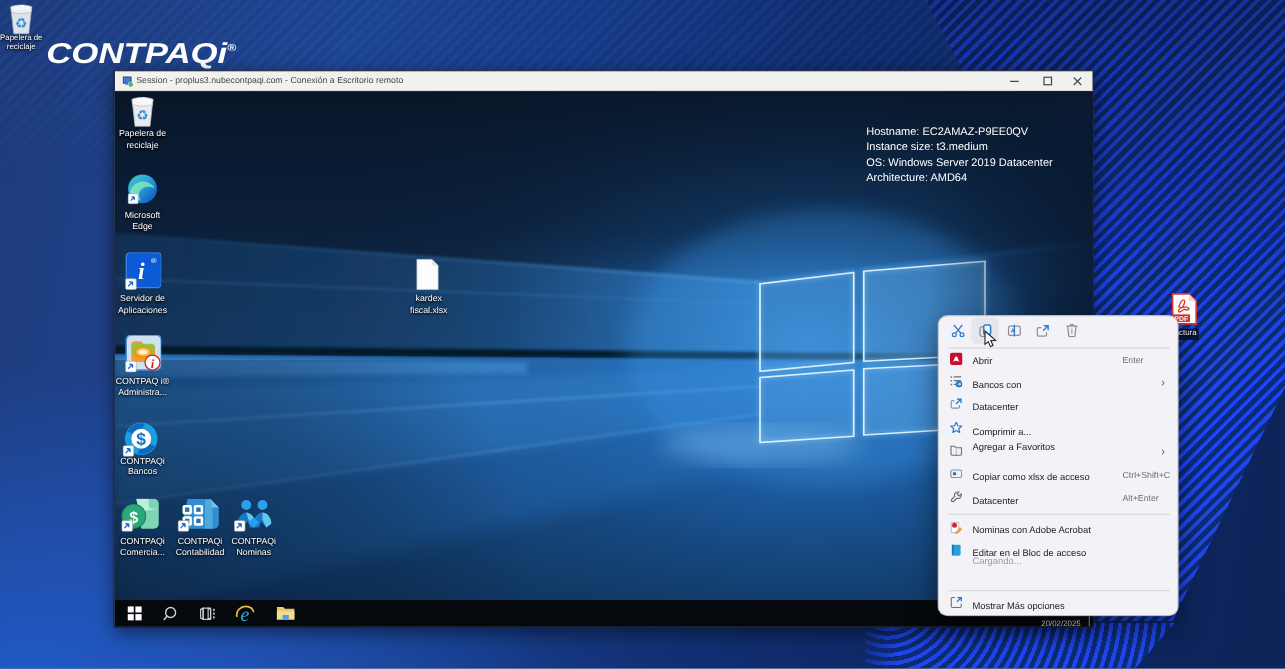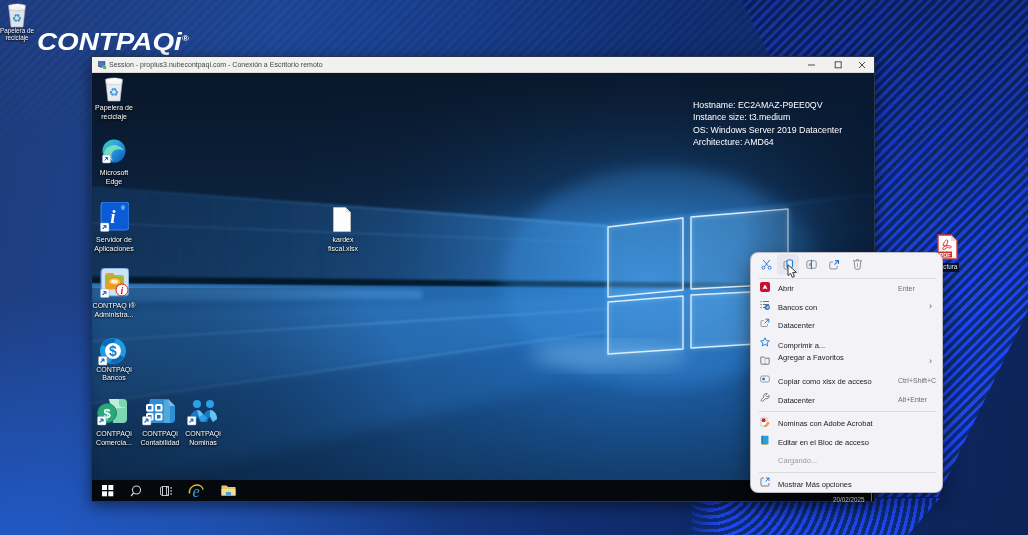--- a/index.html
+++ b/index.html
@@ -421,21 +421,21 @@
     <div class="mi" style="top:100px;">Agregar a Favoritos</div>
     <div class="mi" style="top:88px;">Comprimir a...</div>
       <div class="mchev" style="top:103px;">›</div>
     <div class="mi" style="top:123.5px;">Copiar como xlsx de acceso</div>
       <div class="msc" style="top:124px;">Ctrl+Shift+C</div>
     <div class="mi" style="top:142.5px;">Datacenter</div>
       <div class="msc" style="top:143px;">Alt+Enter</div>
     <div class="msep" style="top:158px;"></div>
     <div class="mi" style="top:166px;">Nominas con Adobe Acrobat</div>
     <div class="mi" style="top:184.5px;">Editar en el Bloc de acceso</div>
-    <div class="mi" style="top:203px; color:#9a9aa0;text-align:right;">Cargando...</div>
+    <div class="mi" style="top:191px; color:#9a9aa0;text-align:right;">Cargando...</div>
     <div class="msep" style="top:218.5px;"></div>
     <div class="mi" style="top:226.5px;">Mostrar Más opciones</div>
   </div>
 
   <svg class="abs" style="left:787px;top:264px;z-index:50;" width="12" height="15" viewBox="0 0 12 15">
     <path d="M1,0.8 L1,11.5 L3.6,9.3 L5.3,13.3 L7.4,12.4 L5.7,8.5 L9.4,8.3 Z" fill="#fff" stroke="#222" stroke-width="0.9"></path>
   </svg>
 </div>
 
 </body></html>

